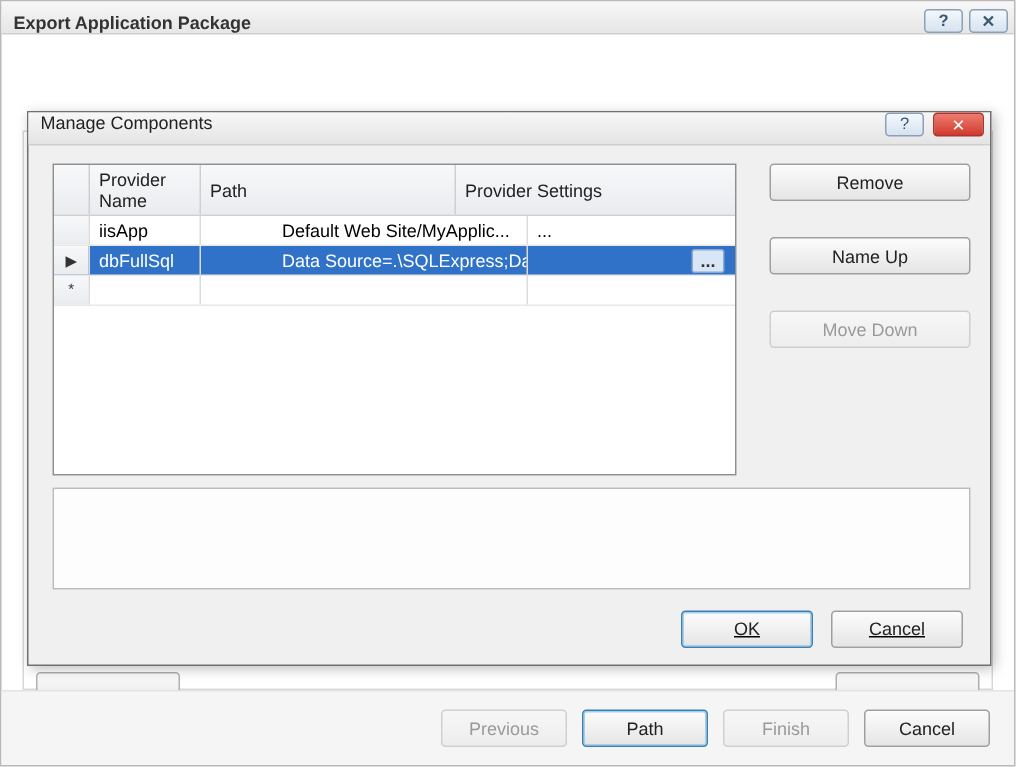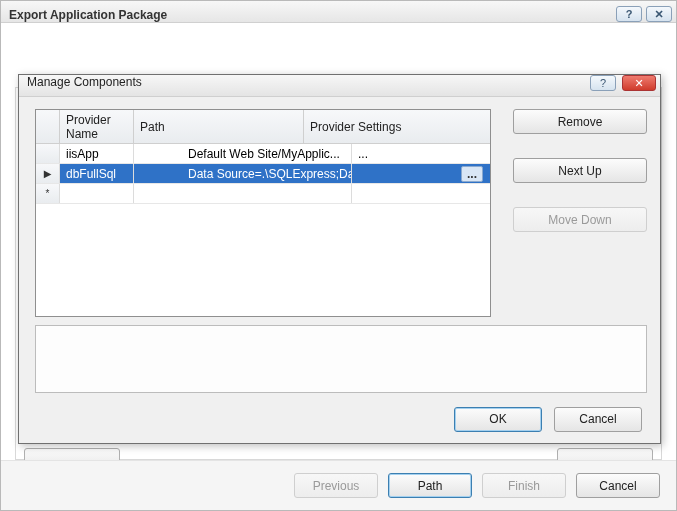--- a/index.html
+++ b/index.html
@@ -50,21 +50,21 @@
   .cell.path { width: 170px; margin-left: 48px; }
   .cell.settings { flex: 1; border-right: none; }
   .dots-btn { width: 22px; border-left: 1px solid #dcdcdc; display: flex; align-items: center; justify-content: center; font-weight: bold; }
   .grid-row.sel .dots-btn { background: #d9e6f5; color: #333; border: 1px solid #8aa9cf; border-radius: 2px; margin: 1px; width: 22px; }
 
   .side-btns { position: absolute; left: 494px; top: 12px; width: 134px; display: flex; flex-direction: column; gap: 24px; }
   .side-btns .btn { width: 100%; }
 
   .lower-panel { position: absolute; left: 16px; top: 228px; width: 612px; height: 68px; border: 1px solid #bcbcbc; background: #fdfdfd; }
 
-  .dlg-footer { position: absolute; left: 0; right: 0; bottom: 0; height: 48px; display: flex; align-items: center; justify-content: flex-end; gap: 12px; padding-right: 18px; }
+  .dlg-footer { position: absolute; left: 0; right: 0; bottom: 0; height: 48px; display: flex; align-items: center; justify-content: flex-end; gap: 12px; padding-right: 18px; text-decoration: underline; }
 </style>
 </head>
 <body>
 
 <div class="outer-window">
   <div class="outer-titlebar">
     <span>Export Application Package</span>
     <span class="spacer"></span>
     <div class="win-btn">?</div>
     <div class="win-btn">✕</div>
@@ -122,21 +122,21 @@
             <div class="cell path"></div>
             <div class="cell settings" style="justify-content: space-between;">
               <span></span>
             </div>
           </div>
         </div>
     </div>
 
     <div class="side-btns">
       <div class="btn">Remove</div>
-      <div class="btn">Next Up</div>
+      <div class="btn">Name Up</div>
       <div class="btn disabled">Move Down</div>
     </div>
 
     <div class="lower-panel"></div>
 
     <div class="dlg-footer">
       <div class="btn default" style="width:88px">OK</div>
       <div class="btn" style="width:88px">Cancel</div>
     </div>
   </div>

